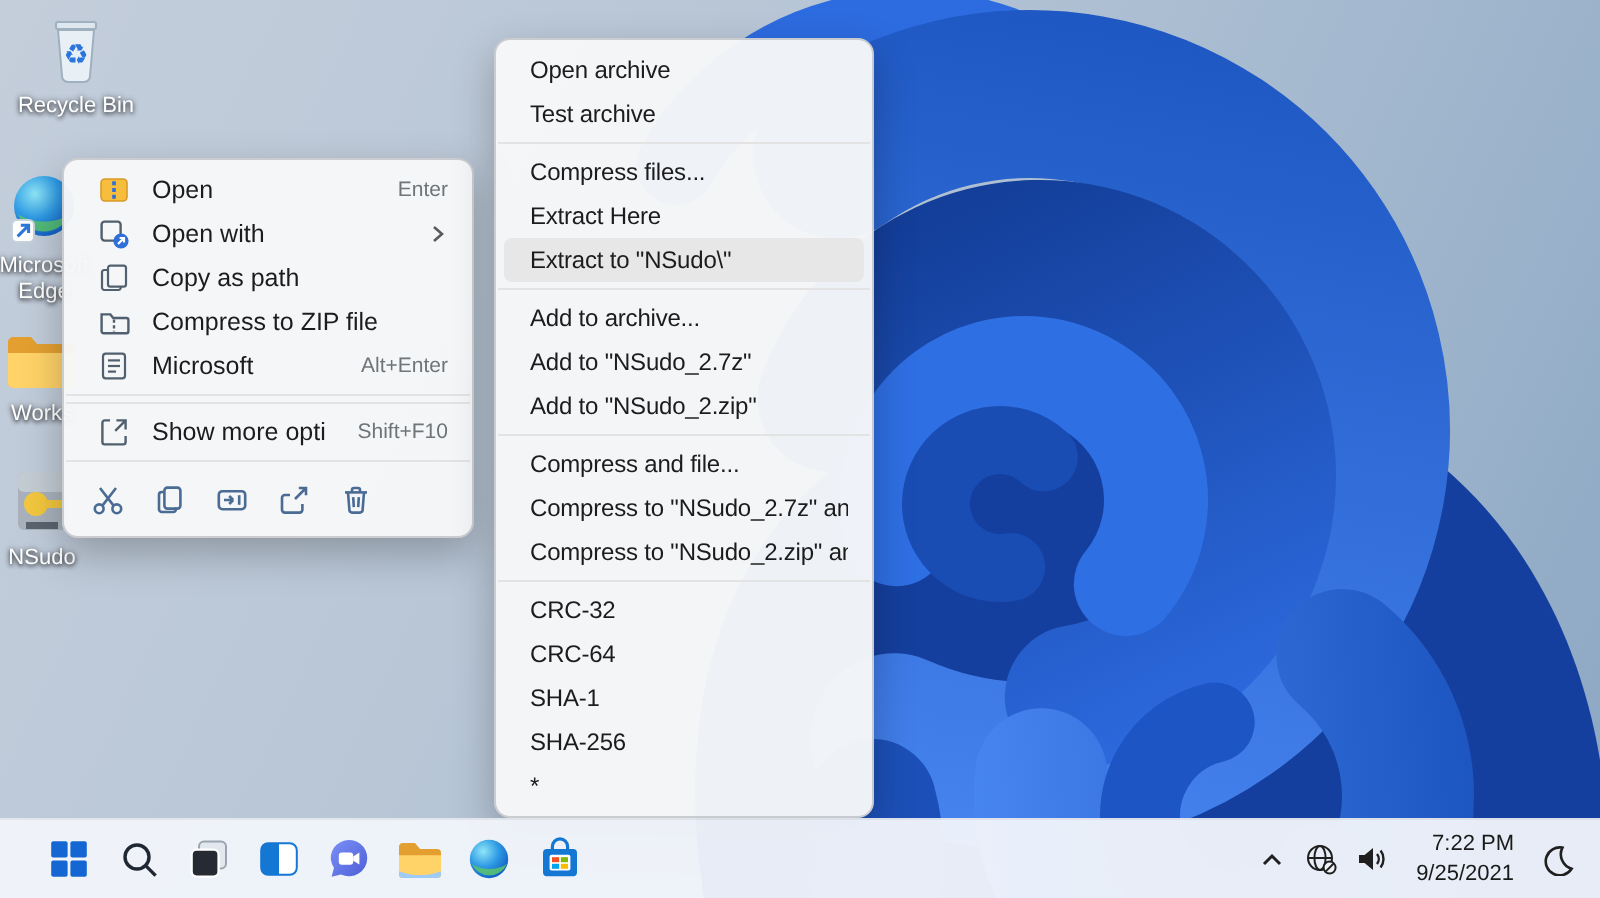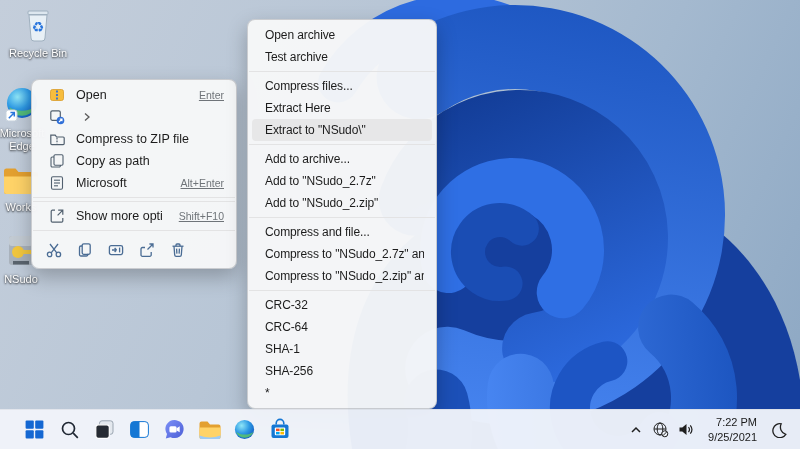--- a/index.html
+++ b/index.html
@@ -21,21 +21,21 @@
   .menu{position:absolute;background:rgba(246,247,248,.97);border:1px solid rgba(150,155,160,.45);
     border-radius:8px;box-shadow:0 8px 20px rgba(0,0,0,.25);padding:4px 0;z-index:10;box-sizing:border-box;}
   .context-menu{left:31px;top:79px;width:206px;}
   .submenu{left:223px;top:19px;width:190px;margin-left:24px;}
   .menu-item{display:flex;align-items:center;height:22px;margin:0 4px;padding:0 8px 0 13px;
     border-radius:4px;font-size:12.5px;color:#1c1c1c;cursor:default;}
   .menu-item.sub{font-size:12px;letter-spacing:-.1px;}
   .menu-item.hl{background:#e7e7e8;}
   .mi-icon{width:16px;height:16px;margin-right:11px;display:flex;align-items:center;justify-content:center;flex:none;}
   .mi-label{flex:1;white-space:nowrap;overflow:hidden;}
-  .mi-accel{font-size:10.5px;color:#6f7479;margin-left:16px;white-space:nowrap;text-decoration:underline;}
+  .mi-accel{font-size:10.5px;color:#6f7479;margin-left:16px;white-space:nowrap;}
   .mi-chev{display:flex;margin-left:6px;}
   .menu-sep{height:1px;background:#e3e3e4;margin:3px 1px;}
   .quick-row{display:flex;align-items:center;height:28px;padding:2px 0 0 8px;gap:4px;}
   .qa-btn{width:27px;height:24px;border:none;background:transparent;border-radius:4px;
     display:flex;align-items:center;justify-content:center;padding:0;}
 
   
   .taskbar{position:absolute;left:0;right:0;bottom:0;height:39px;background:rgba(240,244,250,.96);
     border-top:1px solid rgba(0,0,0,.05);display:flex;align-items:center;z-index:20;}
   .tb-left{display:flex;margin-left:17px;align-items:center;}
@@ -148,43 +148,44 @@
           <span class="mi-accel">Enter</span>
         </div>
         <div class="menu-item">
           <span class="mi-icon" style="display: flex;">
             <svg width="16" height="16" viewBox="0 0 16 16">
               <rect x="1.8" y="1.8" width="9.5" height="9.5" rx="1.5" fill="none" stroke="#51606f" stroke-width="1.2"></rect>
               <circle cx="11.5" cy="11.5" r="3.8" fill="#2f6fd8"></circle>
               <path d="M10 13 L13 10 M10.8 10 H13 V12.2" stroke="#fff" stroke-width="1.1" fill="none"></path>
             </svg>
           </span>
+          <span class="mi-label">Open with</span>
           <span class="mi-chev" style="display: flex;">
             <svg width="10" height="10" viewBox="0 0 10 10">
               <path d="M3 1.5 L7 5 L3 8.5" fill="none" stroke="#5a5a5a" stroke-width="1.3"></path>
             </svg>
           </span>
         </div>
         <div class="menu-item">
           <span class="mi-icon" style="display: flex;">
             <svg width="16" height="16" viewBox="0 0 16 16">
+              <rect x="5" y="1.8" width="9" height="10.5" rx="1.2" fill="none" stroke="#51606f" stroke-width="1.1"></rect>
+              <path d="M5 4 H3.2 A1.2 1.2 0 0 0 2 5.2 v7.6 a1.2 1.2 0 0 0 1.2 1.2 h7 a1.2 1.2 0 0 0 1.2 -1.2 V12" fill="none" stroke="#51606f" stroke-width="1.1"></path>
+            </svg>
+          </span>
+          <span class="mi-label">Copy as path</span>
+        </div>
+        <div class="menu-item">
+          <span class="mi-icon" style="display: flex;">
+            <svg width="16" height="16" viewBox="0 0 16 16">
               <path d="M1.8 4.2 h4.4 l1.4 1.8 h6.6 a1 1 0 0 1 1 1 v5.6 a1 1 0 0 1 -1 1 H2.8 a1 1 0 0 1 -1 -1 Z" fill="none" stroke="#51606f" stroke-width="1.2"></path>
               <line x1="8" y1="6.8" x2="8" y2="12.8" stroke="#51606f" stroke-width="1.2" stroke-dasharray="1.6 1.2"></line>
             </svg>
           </span>
           <span class="mi-label">Compress to ZIP file</span>
-        </div>
-        <div class="menu-item">
-          <span class="mi-icon" style="display: flex;">
-            <svg width="16" height="16" viewBox="0 0 16 16">
-              <rect x="5" y="1.8" width="9" height="10.5" rx="1.2" fill="none" stroke="#51606f" stroke-width="1.1"></rect>
-              <path d="M5 4 H3.2 A1.2 1.2 0 0 0 2 5.2 v7.6 a1.2 1.2 0 0 0 1.2 1.2 h7 a1.2 1.2 0 0 0 1.2 -1.2 V12" fill="none" stroke="#51606f" stroke-width="1.1"></path>
-            </svg>
-          </span>
-          <span class="mi-label">Copy as path</span>
         </div>
         <div class="menu-item">
           <span class="mi-icon" style="display: flex;">
             <svg width="16" height="16" viewBox="0 0 16 16" stroke="#51606f" stroke-width="1.1" fill="none">
               <rect x="2.5" y="1.8" width="11" height="12.4" rx="1.4"></rect>
               <line x1="5" y1="5.2" x2="11" y2="5.2"></line>
               <line x1="5" y1="8" x2="11" y2="8"></line>
               <line x1="5" y1="10.8" x2="9" y2="10.8"></line>
             </svg>
           </span>

